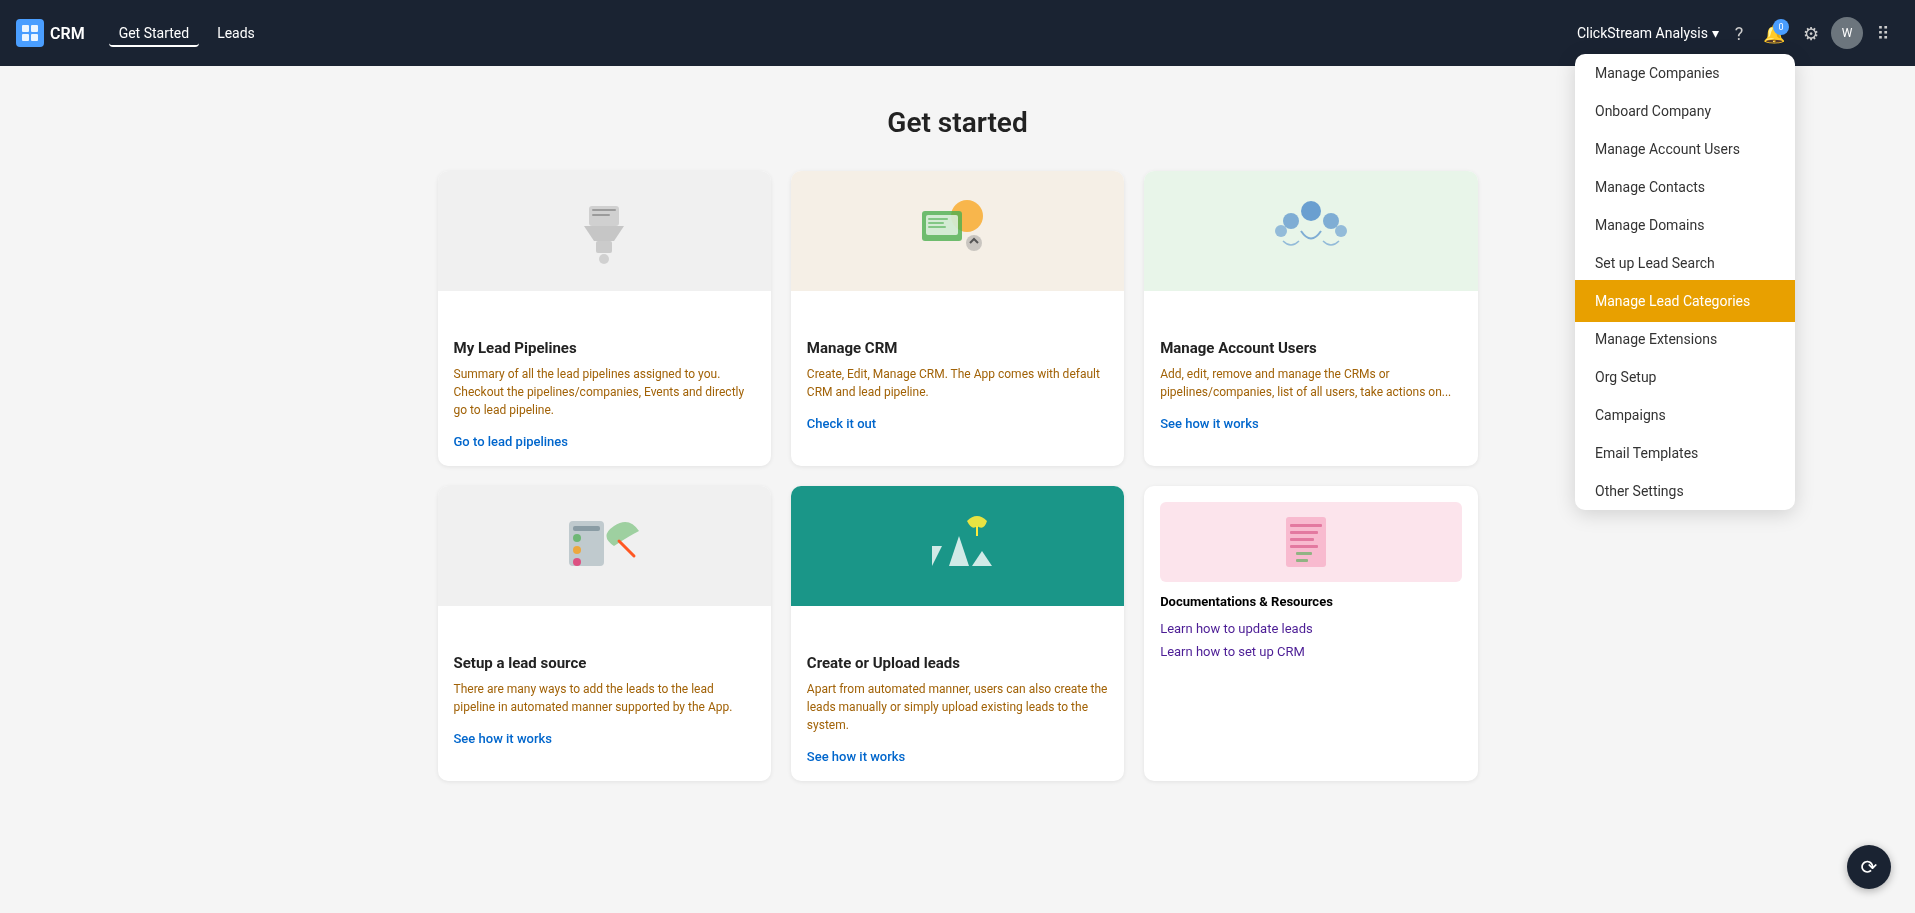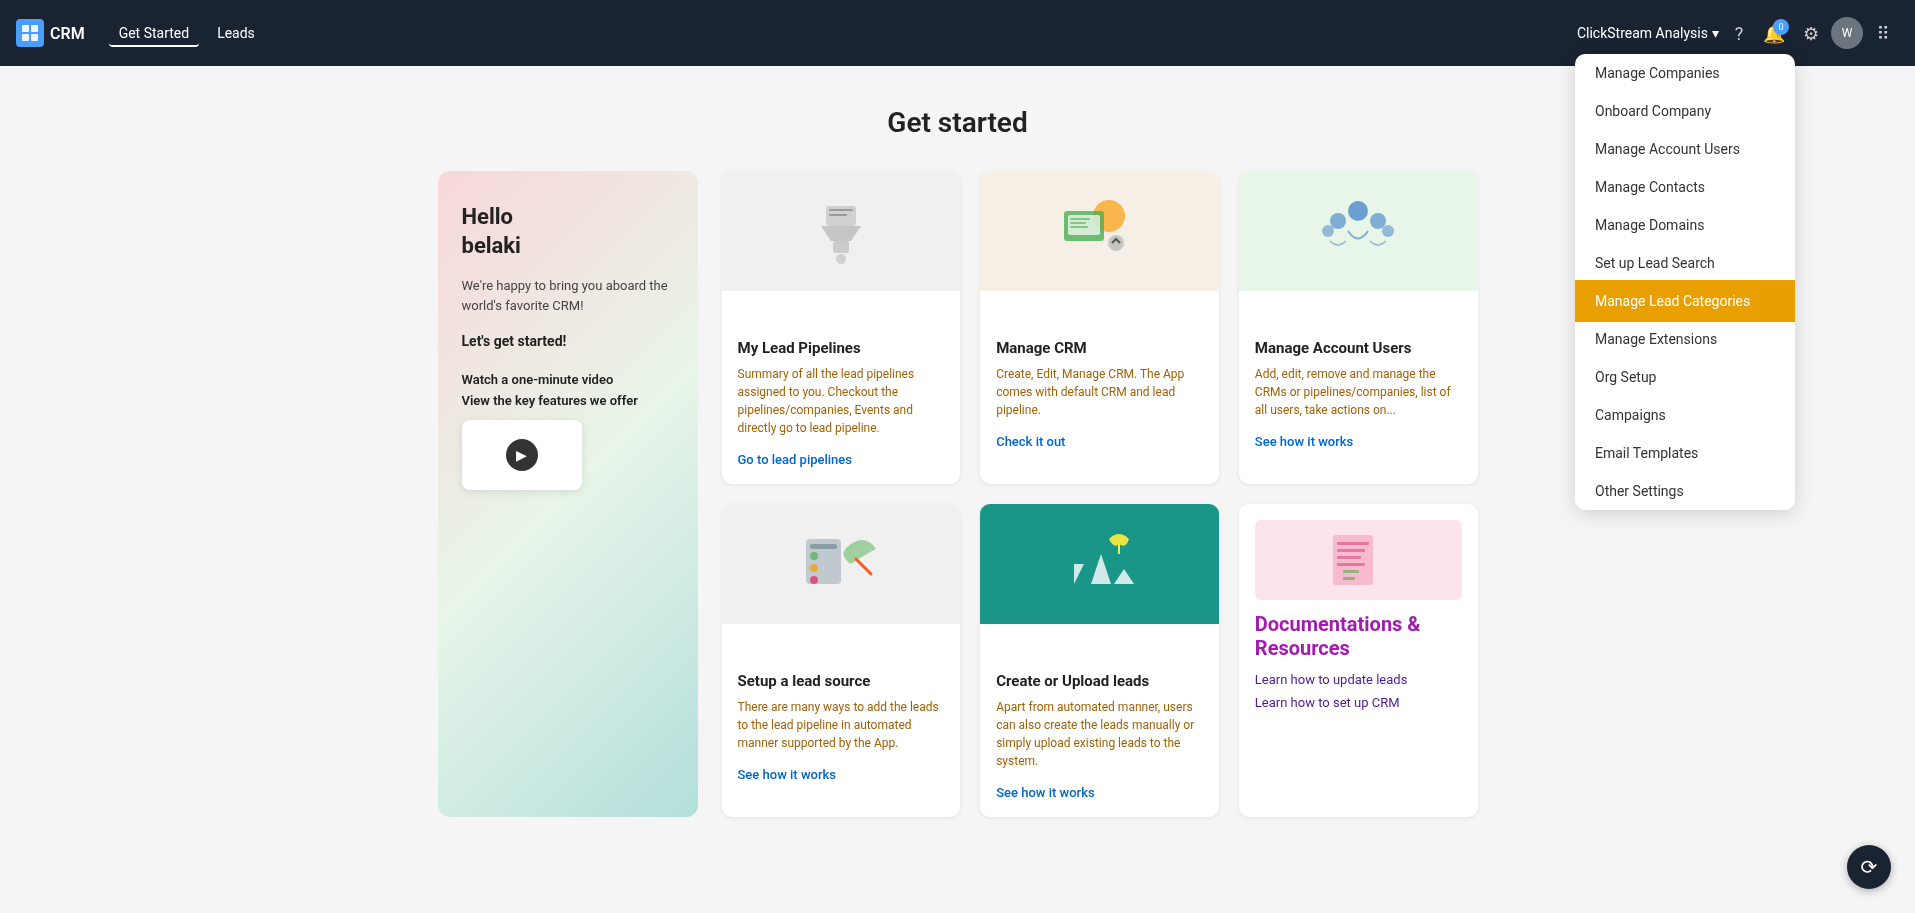--- a/index.html
+++ b/index.html
@@ -235,23 +235,23 @@
     }
 
     
     .docs-card {
       background: white;
       border-radius: 10px;
       padding: 16px;
       box-shadow: 0 1px 4px rgba(0,0,0,0.08);
     }
     .docs-card-title {
-      font-size: 20px;
+      font-size: 13px;
       font-weight: 700;
-      color: #a21caf;
+      color: #000000;
       margin-bottom: 12px;
     }
     .docs-link {
       display: block;
       font-size: 13px;
       color: #4c1d95;
       cursor: pointer;
       text-decoration: none;
       margin-bottom: 8px;
     }
@@ -337,33 +337,20 @@
       <span>⠿</span>
     </div>
   </div>
 </nav>
 
 <div class="main-content">
   <h1 class="page-title">Get started</h1>
 
   <div class="content-grid">
 
-    <div class="sidebar-card">
-      <h2>
-        <span>Hello</span><br>
-        <span>belaki</span>
-      </h2>
-      <p>We're happy to bring you aboard the world's favorite CRM!</p>
-      <p class="cta-text">Let's get started!</p>
-      <a class="sidebar-link">Watch a one-minute video</a>
-      <a class="sidebar-link">View the key features we offer</a>
-      <div class="video-thumb">
-        <div class="play-btn">▶</div>
-      </div>
-    </div>
 
     <div class="cards-area">
 
       <div class="card">
         <div class="card-image gray-bg">
           <svg width="80" height="80" viewBox="0 0 80 80" fill="none">
             <rect x="25" y="15" width="30" height="20" rx="3" fill="#888" opacity="0.3"></rect>
             <polygon points="20,35 60,35 50,50 30,50" fill="#888" opacity="0.4"></polygon>
             <rect x="32" y="50" width="16" height="12" rx="2" fill="#888" opacity="0.35"></rect>
             <circle cx="40" cy="68" r="5" fill="#888" opacity="0.3"></circle>

